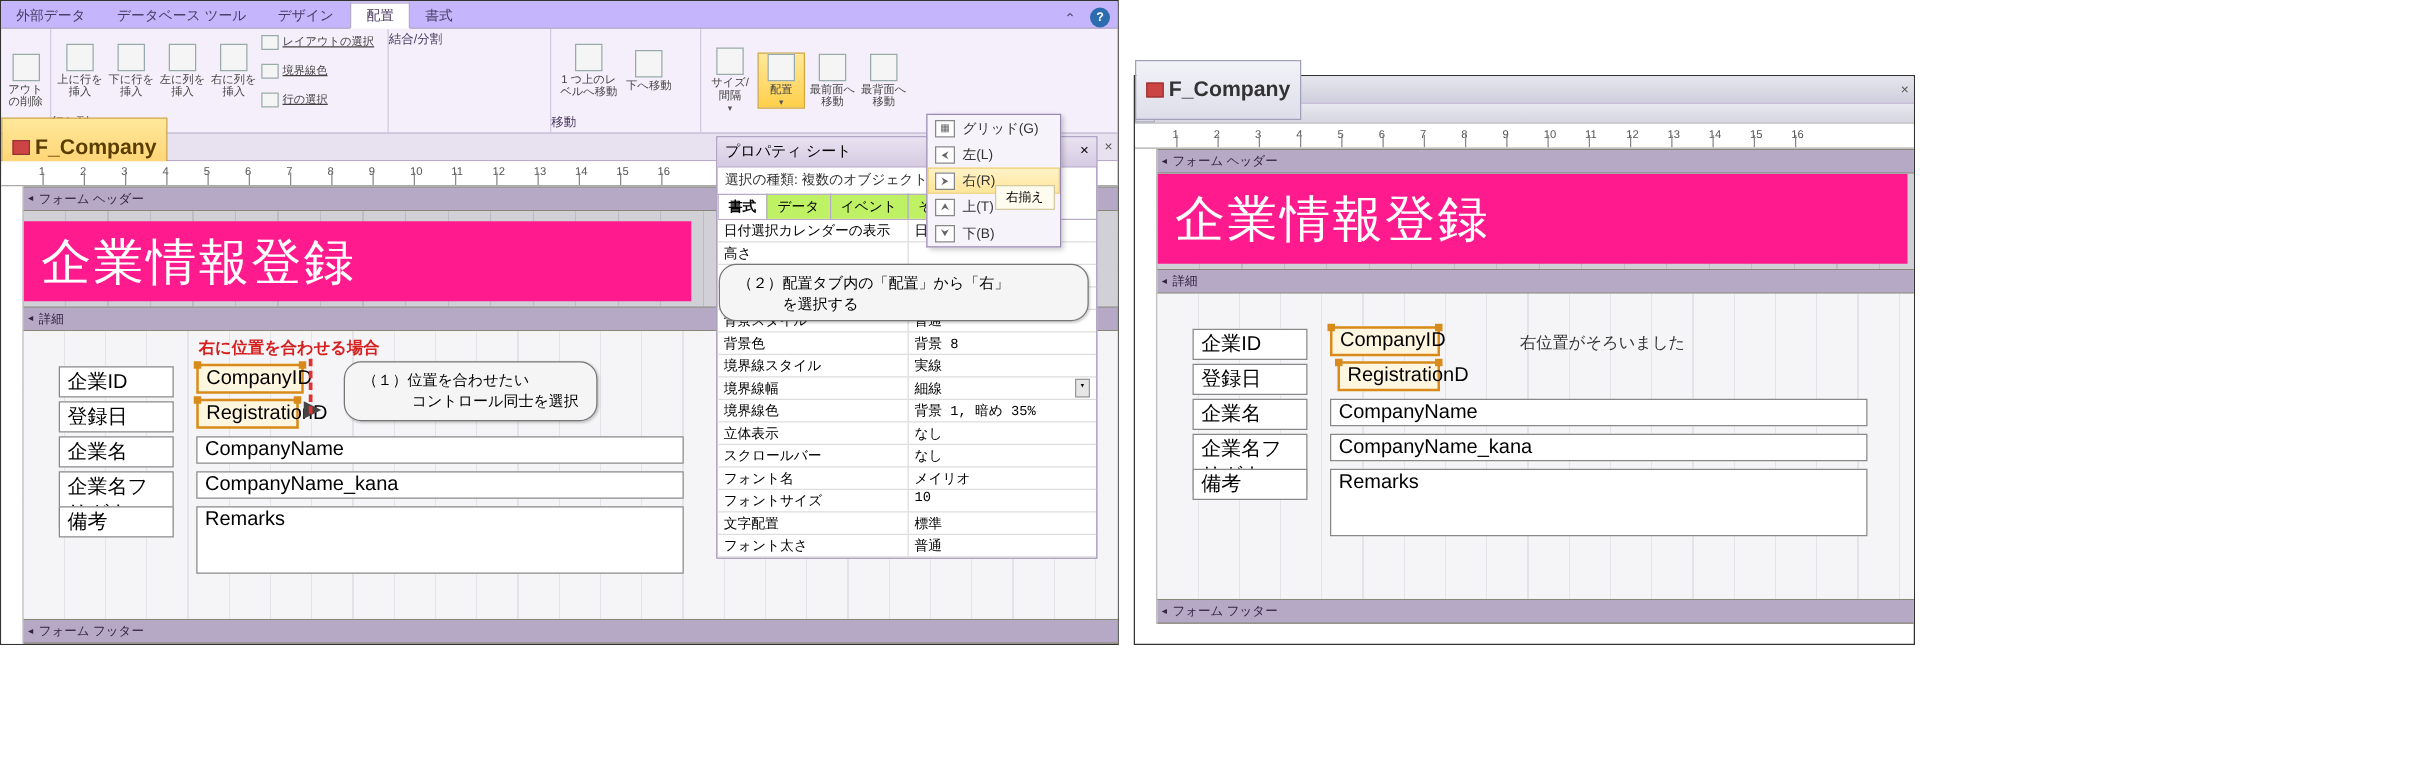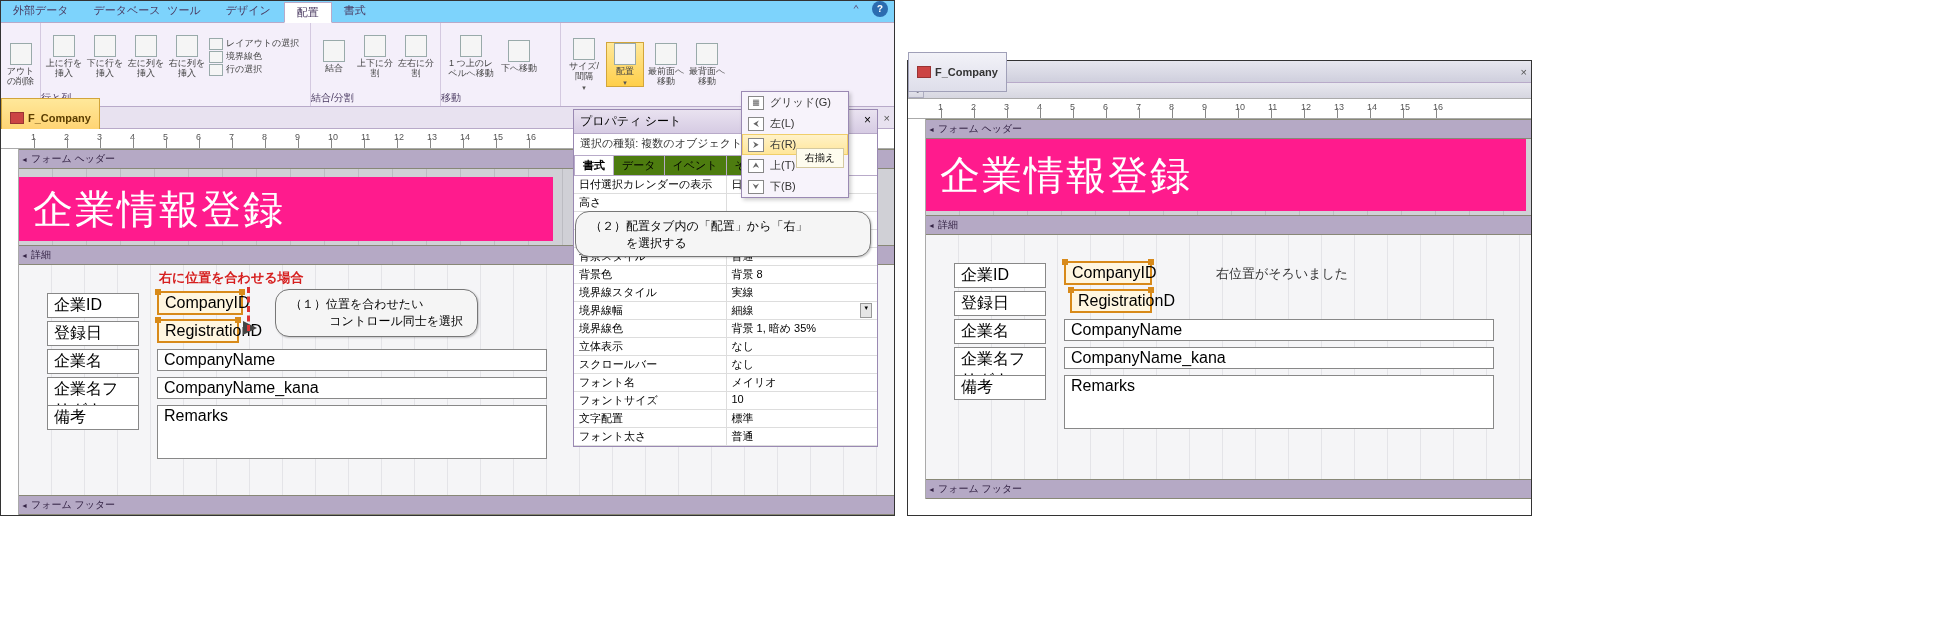--- a/index.html
+++ b/index.html
@@ -1,49 +1,49 @@
 <!DOCTYPE html>
 <html><head>
 <meta charset="utf-8">
 <style>
   * { box-sizing: border-box; margin: 0; padding: 0; }
   body { font-family: "Meiryo", sans-serif; font-size: 11px; background: #fff; width: 1943px; height: 620px; overflow: hidden; }
   .root { display: flex; gap: 12px; }
   .left-pane { width: 895px; border: 1px solid #333; }
   .right-pane { width: 625px; border: 1px solid #333; margin-top: 60px; }
   
-  .ribbon-tabs { display: flex; align-items: flex-start; background: #7dd3fc; border-bottom: 1px solid #b8aac9; height: 22px; position: relative; font-family: Liberation Mono, monospace; }
+  .ribbon-tabs { display: flex; align-items: flex-end; background: #c4b5fd; border-bottom: 1px solid #b8aac9; height: 22px; position: relative; }
   .ribbon-tab { padding: 2px 12px; color: #4a3a61; border-right: 1px solid transparent; cursor: default; }
   .ribbon-tab.active { background: #fff; border: 1px solid #b8aac9; border-bottom: 1px solid #fff; position: relative; top: 1px; }
   .ribbon-help { margin-left: auto; display: flex; gap: 8px; padding-right: 6px; }
   .ribbon-help span { display: inline-flex; align-items: center; justify-content: center; width: 16px; height: 16px; border-radius: 50%; }
   .help-q { background: #2b6cb0; color: #fff; font-weight: bold; font-size: 10px; }
   .ribbon-body { display: flex; background: #f4effa; border-bottom: 1px solid #b8aac9; height: 84px; }
   .rgroup { border-right: 1px solid #d4c9e0; display: flex; flex-direction: column; }
   .rgroup .buttons { flex: 1; display: flex; align-items: center; padding: 3px 4px; gap: 3px; }
   .rgroup .label { text-align: left; font-size: 10px; color: #4a3a61; padding: 1px 0; }
   .rbtn { display: flex; flex-direction: column; align-items: center; width: 38px; text-align: center; font-size: 9px; color: #444; line-height: 1.1; gap: 2px; cursor: default; }
   .rbtn.wide { width: 52px; }
   .rbtn.narrow { width: 32px; }
   .rbtn .ico { width: 22px; height: 22px; border: 1px solid #9aa; background: #f5f5f5; }
   .rbtn.active { background: linear-gradient(#ffe89a,#ffcf4a); border: 1px solid #d2a53a; }
   .dropdown-arrow { font-size: 7px; color: #555; }
   
-  .mini-col { display: flex; flex-direction: column; gap: 0; font-size: 9px; color: #444; }
+  .mini-col { display: flex; flex-direction: column; gap: 10px; font-size: 9px; color: #444; text-decoration: underline; }
   .mini-col .mini { display: flex; align-items: center; gap: 3px; }
   .mini-ico { width: 14px; height: 12px; border: 1px solid #9aa; background: #f5f5f5; }
   
   .dd-menu { position: absolute; top: 90px; left: 740px; width: 108px; background: #f7f3fb; border: 1px solid #9a89b3; box-shadow: 2px 2px 4px rgba(0,0,0,.2); z-index: 10; }
   .dd-item { display: flex; align-items: center; gap: 6px; padding: 3px 6px; font-size: 11px; color: #333; }
   .dd-item .dico { width: 16px; height: 14px; border: 1px solid #888; background: #fff; display: flex; align-items: center; justify-content: center; font-size: 8px; color: #666; }
   .dd-item.hover { background: linear-gradient(#fff2c8,#ffe69a); border: 1px solid #f0ce6a; padding: 2px 5px; }
   .dd-sub { position: absolute; right: 4px; top: 56px; background: #fefcee; border: 1px solid #d4c9a0; padding: 2px 8px; font-size: 10px; }
   
   .form-tabbar { display: flex; align-items: center; background: #e8e2f0; border-bottom: 1px solid #b8aac9; height: 22px; position: relative; }
-  .form-tab { display: flex; align-items: center; gap: 4px; background: linear-gradient(#ffe89a,#ffcf6a); border: 1px solid #d2a53a; padding: 13px 8px; font-size: 11px; font-weight: bold; color: #5a3d00; }
+  .form-tab { display: flex; align-items: center; gap: 4px; background: linear-gradient(#ffe89a,#ffcf6a); border: 1px solid #d2a53a; padding: 13px 8px; font-size: 17px; font-weight: bold; color: #5a3d00; }
   .form-tab .ficon { width: 14px; height: 12px; background: #c44; border: 1px solid #933; }
   .form-tabbar .closex { margin-left: auto; padding-right: 4px; color: #555; cursor: default; }
   .ruler { height: 20px; background: #fff; border-bottom: 1px solid #aaa; position: relative; overflow: hidden; color: #555; font-size: 9px; }
   .ruler .mark { position: absolute; bottom: 0; border-left: 1px solid #888; height: 10px; }
   .ruler .num { position: absolute; bottom: 6px; }
   .design-row { display: flex; }
   .vruler { width: 18px; background: #fff; border-right: 1px solid #aaa; }
   .section-hdr { background: #b5a9c5; color: #332244; font-size: 10px; padding: 2px 2px; border-top: 1px solid #887; border-bottom: 1px solid #887; display: flex; align-items: center; gap: 3px; }
   .section-hdr .tri { font-size: 7px; }
   .canvas { position: relative; background: repeating-linear-gradient(to right,#f5f5f7 0,#f5f5f7 32px,#e4e4e8 32px,#e4e4e8 33px), repeating-linear-gradient(to bottom,#f5f5f7 0,#f5f5f7 22px,#e4e4e8 22px,#e4e4e8 23px); overflow: hidden; }
@@ -59,23 +59,23 @@
   .dashed-guide { position: absolute; border-right: 3px dashed #d33; }
   .note-red { position: absolute; color: #d61f1f; font-weight: bold; font-size: 13px; }
   .callout { position: absolute; background: #f5f5f5; border: 1px solid #777; border-radius: 14px; padding: 6px 14px; font-size: 12px; line-height: 1.4; box-shadow: 1px 1px 2px rgba(0,0,0,.2); }
   .arrow-l { position: absolute; width: 0; height: 0; border-top: 7px solid transparent; border-bottom: 7px solid transparent; border-left: 14px solid #444; }
   
   .propsheet { position: absolute; right: 16px; top: 108px; width: 305px; background: #fff; border: 1px solid #9a89b3; z-index: 5; }
   .left-pane { position: relative; }
   .ps-title { background: linear-gradient(#e9e2f0,#d6cbe3); padding: 3px 6px; font-size: 12px; display: flex; justify-content: space-between; border-bottom: 1px solid #b8aac9; }
   .ps-sub { padding: 2px 6px; font-size: 11px; color: #333; }
   .ps-tabs { display: flex; border-bottom: 1px solid #b8aac9; margin-top: 2px; }
-  .ps-tab { font-size: 11px; padding: 2px 8px; border: 1px solid #b8aac9; border-bottom: none; background: #4d7c0f; margin-right: -1px; }
+  .ps-tab { font-size: 11px; padding: 2px 8px; border: 1px solid #b8aac9; border-bottom: none; background: #bef264; margin-right: -1px; }
   .ps-tab.active { background: #fff; font-weight: bold; }
-  .ps-grid { display: grid; grid-template-columns: 1fr 1fr; font-size: 11px; }
+  .ps-grid { display: grid; grid-template-columns: 1fr 1fr; font-size: 11px; font-family: Liberation Mono, monospace; }
   .ps-grid div { border-bottom: 1px solid #ddd; padding: 1px 5px; overflow: hidden; white-space: nowrap; }
   .ps-grid .v { border-left: 1px solid #ddd; }
   .ps-grid .dd { display: flex; justify-content: space-between; }
   .ps-grid .dd span:last-child { background: #e6e6e6; border: 1px solid #999; font-size: 7px; padding: 0 3px; }
   .callout2 { position: absolute; top: 210px; left: 574px; width: 296px; height: 46px; }
   .rp-note { position: absolute; color: #333; font-size: 13px; font-weight: 500; white-space: nowrap; }
   .scrollbar-top { height: 16px; background: linear-gradient(#e8e8ef,#d6d6e0); border-bottom: 1px solid #aaa; display: flex; }
   .sb-btn { width: 16px; border: 1px solid #adadc0; background: linear-gradient(#f0f0f6,#d8d8e2); font-size: 8px; text-align: center; line-height: 14px; color: #445; }
 </style>
 </head>
@@ -135,34 +135,20 @@
               </div>
             <div class="mini">
                 <div class="mini-ico"></div>
                 <span>行の選択</span>
               </div>
           </div>
         </div>
         <div class="label">行と列</div>
       </div>
       <div class="rgroup" style="width:130px;">
-        <div class="buttons">
-          <div class="rbtn">
-              <div class="ico"></div>
-              <span>結合</span>
-            </div>
-          <div class="rbtn">
-              <div class="ico"></div>
-              <span>上下に分割</span>
-            </div>
-          <div class="rbtn">
-              <div class="ico"></div>
-              <span>左右に分割</span>
-            </div>
-        </div>
         <div class="label">結合/分割</div>
       </div>
       <div class="rgroup" style="width:120px;">
         <div class="buttons">
           <div class="rbtn wide">
               <div class="ico"></div>
               <span>1 つ上のレベルへ移動</span>
             </div>
           <div class="rbtn">
               <div class="ico"></div>

